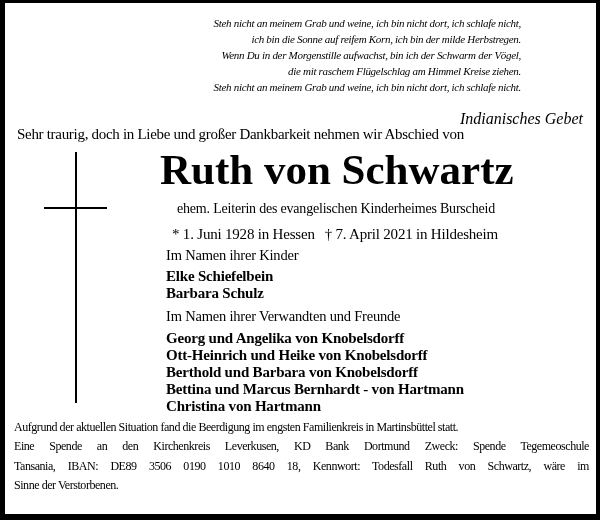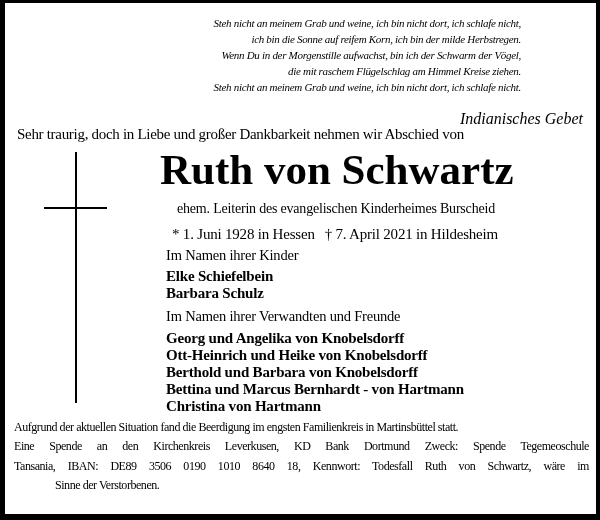--- a/index.html
+++ b/index.html
@@ -136,21 +136,20 @@
   }
   .note-line {
     white-space: nowrap;
   }
   .donation-line {
     text-align: justify;
     text-align-last: justify;
   }
   .donation-line.last {
     text-align-last: left;
-    margin-left: 41px;
   }
 </style>
 </head>
 <body>
 
 <div id="obituary">
   <div id="inner">
 
     <div class="poem">
       <div>Steh nicht an meinem Grab und weine, ich bin nicht dort, ich schlafe nicht,</div>

